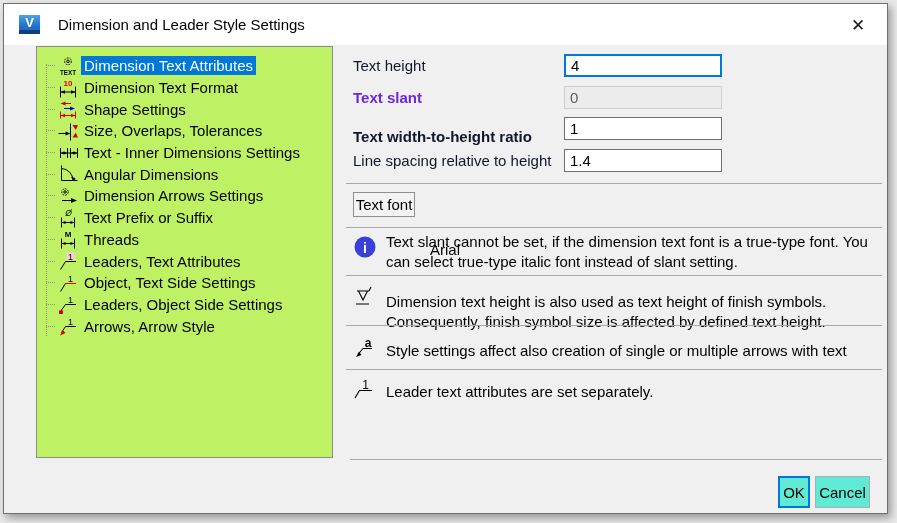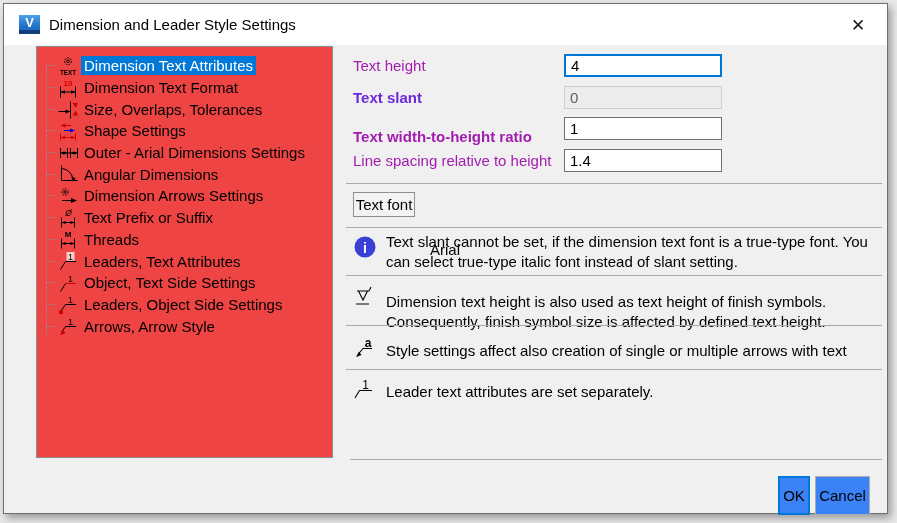--- a/index.html
+++ b/index.html
@@ -1,41 +1,41 @@
 <!DOCTYPE html>
 <html><head>
 <meta charset="utf-8">
 <style>
   * { box-sizing: border-box; margin: 0; padding: 0; }
   html,body { width: 897px; height: 523px; background:#e9e9e9; font-family:"Liberation Sans",sans-serif; overflow:hidden; }
   .dialog { position:absolute; left:3px; top:3px; width:885px; height:511px; background:#f0f0f0; border:1px solid #6f6f6f; box-shadow:3px 4px 8px rgba(0,0,0,.35); }
   .titlebar { position:absolute; left:0; top:0; width:100%; height:41px; background:#ffffff; display:flex; align-items:center; }
   .app-icon { width:21px; height:19px; margin-left:15px; background:linear-gradient(180deg,#4aa3e8 0%,#1f6fc4 80%); display:flex; align-items:center; justify-content:center; color:#ffffff; font-size:13px; font-weight:bold; border-bottom:4px solid #123f7a; line-height:1; }
-  .title { margin-left:9px; font-size:15px; color:#000; }
+  .title { margin-left:18px; font-size:15px; color:#000; }
   .close-btn { position:absolute; right:15px; top:8px; width:28px; height:26px; display:flex; align-items:center; justify-content:center; font-size:17px; color:#1a1a1a; cursor:default; }
-  .listbox { position:absolute; left:32px; top:42px; width:297px; height:412px; background:#ef4444; border:1px solid #8c8c8c; overflow:hidden; }
+  .listbox { position:absolute; left:32px; top:42px; width:297px; height:412px; background:#bef264; border:1px solid #8c8c8c; overflow:hidden; }
   .treeline { position:absolute; left:9px; top:17px; height:272px; border-left:1px dotted #909090; }
   .tree { position:absolute; left:0; top:8px; width:100%; }
   .tree-row { display:flex; align-items:center; height:21.7px; padding-left:9px; white-space:nowrap; }
   .stub { width:9px; height:0; border-top:1px dotted #909090; flex:0 0 9px; }
   .ticon { flex:0 0 26px; height:22px; display:flex; align-items:center; justify-content:center; }
   .tlabel { font-size:15px; padding:1px 3px; color:#000; }
   .tlabel.selected { background:#0078d7; color:#fff; }
-  .flabel { position:absolute; font-size:15px; color:#a21caf; line-height:23px; }
+  .flabel { position:absolute; font-size:15px; color:#0f172a; line-height:23px; }
   .flabel.disabled { color:#6d28d9;font-weight:bold; }
   .finput { position:absolute; left:560px; width:158px; height:23px; font-size:15px; font-family:"Liberation Sans",sans-serif; padding:0 5px; background:#fff; border:1px solid #707070; outline:none; }
   .finput.focused { border:2px solid #0078d7; }
   .finput.disabled { background:#ececec; border:1px solid #cfcfcf; color:#5f5f5f; }
   .font-btn { position:absolute; left:349px; top:188px; width:62px; height:25px; background:#f3f3f3; border:1px solid #8f8f8f; font-size:15px; font-family:"Liberation Sans",sans-serif; color:#000; }
   .font-value { position:absolute; left:426px; top:188px; font-size:15px; line-height:25px; color:#000;margin-top:45px; }
   .sep { position:absolute; left:342px; width:536px; border-top:1px solid #a9a9a9; }
   .sep.btm { left:346px; width:532px; }
   .note-icon { position:absolute; left:349px; width:26px; height:26px; }
   .note-text { position:absolute; left:382px; width:492px; font-size:15px; line-height:19.5px; color:#000; }
-  .btn { position:absolute; top:472px; height:39px; background:#3b82f6; border:1px solid #adadad; font-size:15px; font-family:"Liberation Sans",sans-serif; color:#000; }
+  .btn { position:absolute; top:472px; height:32px; background:#5eead4; border:1px solid #adadad; font-size:15px; font-family:"Liberation Sans",sans-serif; color:#000; }
   .btn.default { border:2px solid #0078d7; }
   .ok { left:774px; width:32px; }
   .cancel { left:811px; width:55px; }
   svg text { font-family:"Liberation Sans",sans-serif; }
 </style>
 </head>
 <body>
 
 <div class="dialog">
 
@@ -71,57 +71,57 @@
               <path d="M17.5 14l-4.5-1.8v3.6z" fill="#000"></path>
           </svg>
         </span>
         <span class="tlabel">Dimension Text Format</span>
       </div>
 
       <div class="tree-row">
         <span class="stub"></span>
         <span class="ticon">
           <svg width="20" height="20" viewBox="0 0 20 20">
-            <path d="M0.5 12.5h9M12.5 2.5v17" stroke="#000" fill="none"></path>
-            <path d="M12.5 12.5l-5-2v4z" fill="#000"></path>
-            <path d="M14.5 4h5.5l-2.2 5z" fill="#d40000"></path>
-            <path d="M14.5 16.5h5.5l-2.2-5z" fill="#d40000"></path>
-          </svg>
-        </span>
-        <span class="tlabel">Size, Overlaps, Tolerances</span>
-      </div>
-
-      <div class="tree-row">
-        <span class="stub"></span>
-        <span class="ticon">
-          <svg width="20" height="20" viewBox="0 0 20 20">
             <path d="M13 4.5H7" stroke="#d40000" fill="none"></path>
               <path d="M2.5 4.5l5-2v4z" fill="#d40000"></path>
             <path d="M6 9.5h6" stroke="#0000d4" fill="none"></path>
               <path d="M17 9.5l-5-2v4z" fill="#0000d4"></path>
             <path d="M2.5 12.5v7M17.5 12.5v7M2.5 16.5h15" stroke="#d40000" fill="none"></path>
             <path d="M2.5 16.5l4.5-1.8v3.6z" fill="#d40000"></path>
               <path d="M17.5 16.5l-4.5-1.8v3.6z" fill="#d40000"></path>
           </svg>
         </span>
         <span class="tlabel">Shape Settings</span>
       </div>
 
       <div class="tree-row">
         <span class="stub"></span>
         <span class="ticon">
           <svg width="20" height="20" viewBox="0 0 20 20">
+            <path d="M0.5 12.5h9M12.5 2.5v17" stroke="#000" fill="none"></path>
+            <path d="M12.5 12.5l-5-2v4z" fill="#000"></path>
+            <path d="M14.5 4h5.5l-2.2 5z" fill="#d40000"></path>
+            <path d="M14.5 16.5h5.5l-2.2-5z" fill="#d40000"></path>
+          </svg>
+        </span>
+        <span class="tlabel">Size, Overlaps, Tolerances</span>
+      </div>
+
+      <div class="tree-row">
+        <span class="stub"></span>
+        <span class="ticon">
+          <svg width="20" height="20" viewBox="0 0 20 20">
             <path d="M2.5 5v10M9.5 5v10M12.5 5v10M19.5 5v10M2.5 10h17" stroke="#000" fill="none"></path>
             <path d="M2.5 10l4-1.6v3.2z" fill="#000"></path>
               <path d="M9.5 10l-4-1.6v3.2z" fill="#000"></path>
             <path d="M12.5 10l4-1.6v3.2z" fill="#000"></path>
               <path d="M19.5 10l-4-1.6v3.2z" fill="#000"></path>
           </svg>
         </span>
-        <span class="tlabel">Outer - Arial Dimensions Settings</span>
+        <span class="tlabel">Text - Inner Dimensions Settings</span>
       </div>
 
       <div class="tree-row">
         <span class="stub"></span>
         <span class="ticon">
           <svg width="20" height="20" viewBox="0 0 20 20">
             <path d="M3.5 1.5v15M3.5 16.5h16" stroke="#000" fill="none"></path>
             <path d="M3.5 4.5a12 12 0 0 1 11.5 12" stroke="#000" fill="none"></path>
             <path d="M15.5 17.2l-2.4-4.4 4.6 1.4z" fill="#000"></path>
           </svg>

